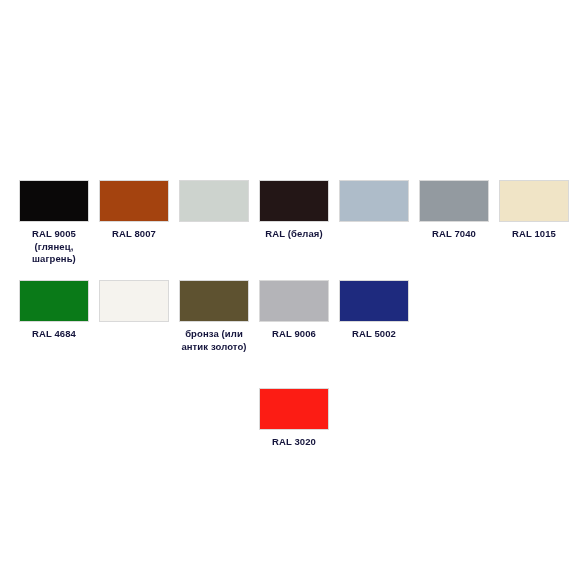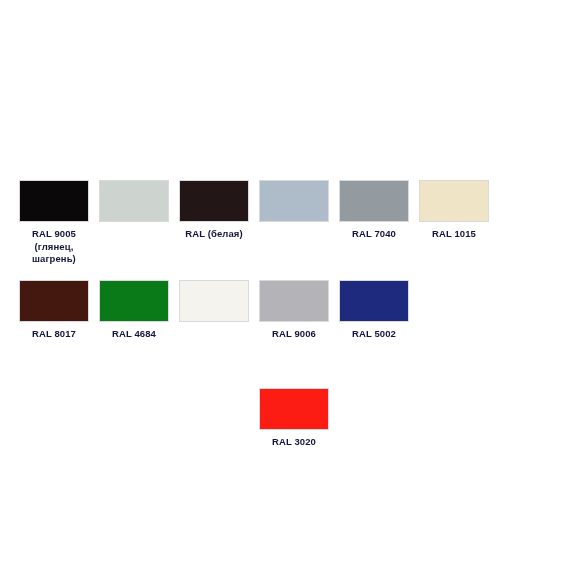--- a/index.html
+++ b/index.html
@@ -78,49 +78,53 @@
 <body>
 
 <div id="board">
   <div class="grid" id="grid">
       <div class="row row-1" style="padding-left: 14px;">
         <div class="cell">
           <div class="swatch" style="background: rgb(10, 8, 8);"></div>
           <div class="label">RAL 9005 (глянец, шагрень)</div>
         </div>
         <div class="cell">
+          <div class="swatch" style="background: rgb(164, 67, 15);"></div>
+          <div class="label">RAL 8007</div>
+        </div>
+        <div class="cell">
           <div class="swatch tex-grain" style="background: rgb(205, 211, 206);"></div>
         </div>
         <div class="cell">
           <div class="swatch tex-grain" style="background: rgb(35, 22, 22);"></div>
           <div class="label">RAL (белая)</div>
         </div>
         <div class="cell">
           <div class="swatch tex-grain" style="background: rgb(174, 188, 201);"></div>
         </div>
         <div class="cell">
           <div class="swatch" style="background: rgb(147, 154, 160);"></div>
           <div class="label">RAL 7040</div>
         </div>
         <div class="cell">
           <div class="swatch tex-grain" style="background: rgb(240, 228, 198);"></div>
           <div class="label">RAL 1015</div>
         </div>
       </div>
       <div class="row row-2" style="padding-left: 14px;">
         <div class="cell">
-          <div class="swatch tex-grain" style="background: rgb(69, 24, 15);"></div>
-          <div class="label">RAL 8017</div>
-        </div>
-        <div class="cell">
           <div class="swatch" style="background: rgb(10, 122, 24);"></div>
           <div class="label">RAL 4684</div>
         </div>
         <div class="cell">
           <div class="swatch tex-grain" style="background: rgb(245, 243, 238);"></div>
+        </div>
+        <div class="cell">
+          <div class="swatch tex-grain" style="background: rgb(94, 82, 48);"></div>
+          <div class="label">бронза (или антик золото)</div>
         </div>
         <div class="cell">
           <div class="swatch" style="background: rgb(180, 180, 184);"></div>
           <div class="label">RAL 9006</div>
         </div>
         <div class="cell">
           <div class="swatch" style="background: rgb(30, 42, 126);"></div>
           <div class="label">RAL 5002</div>
         </div>
       </div>

